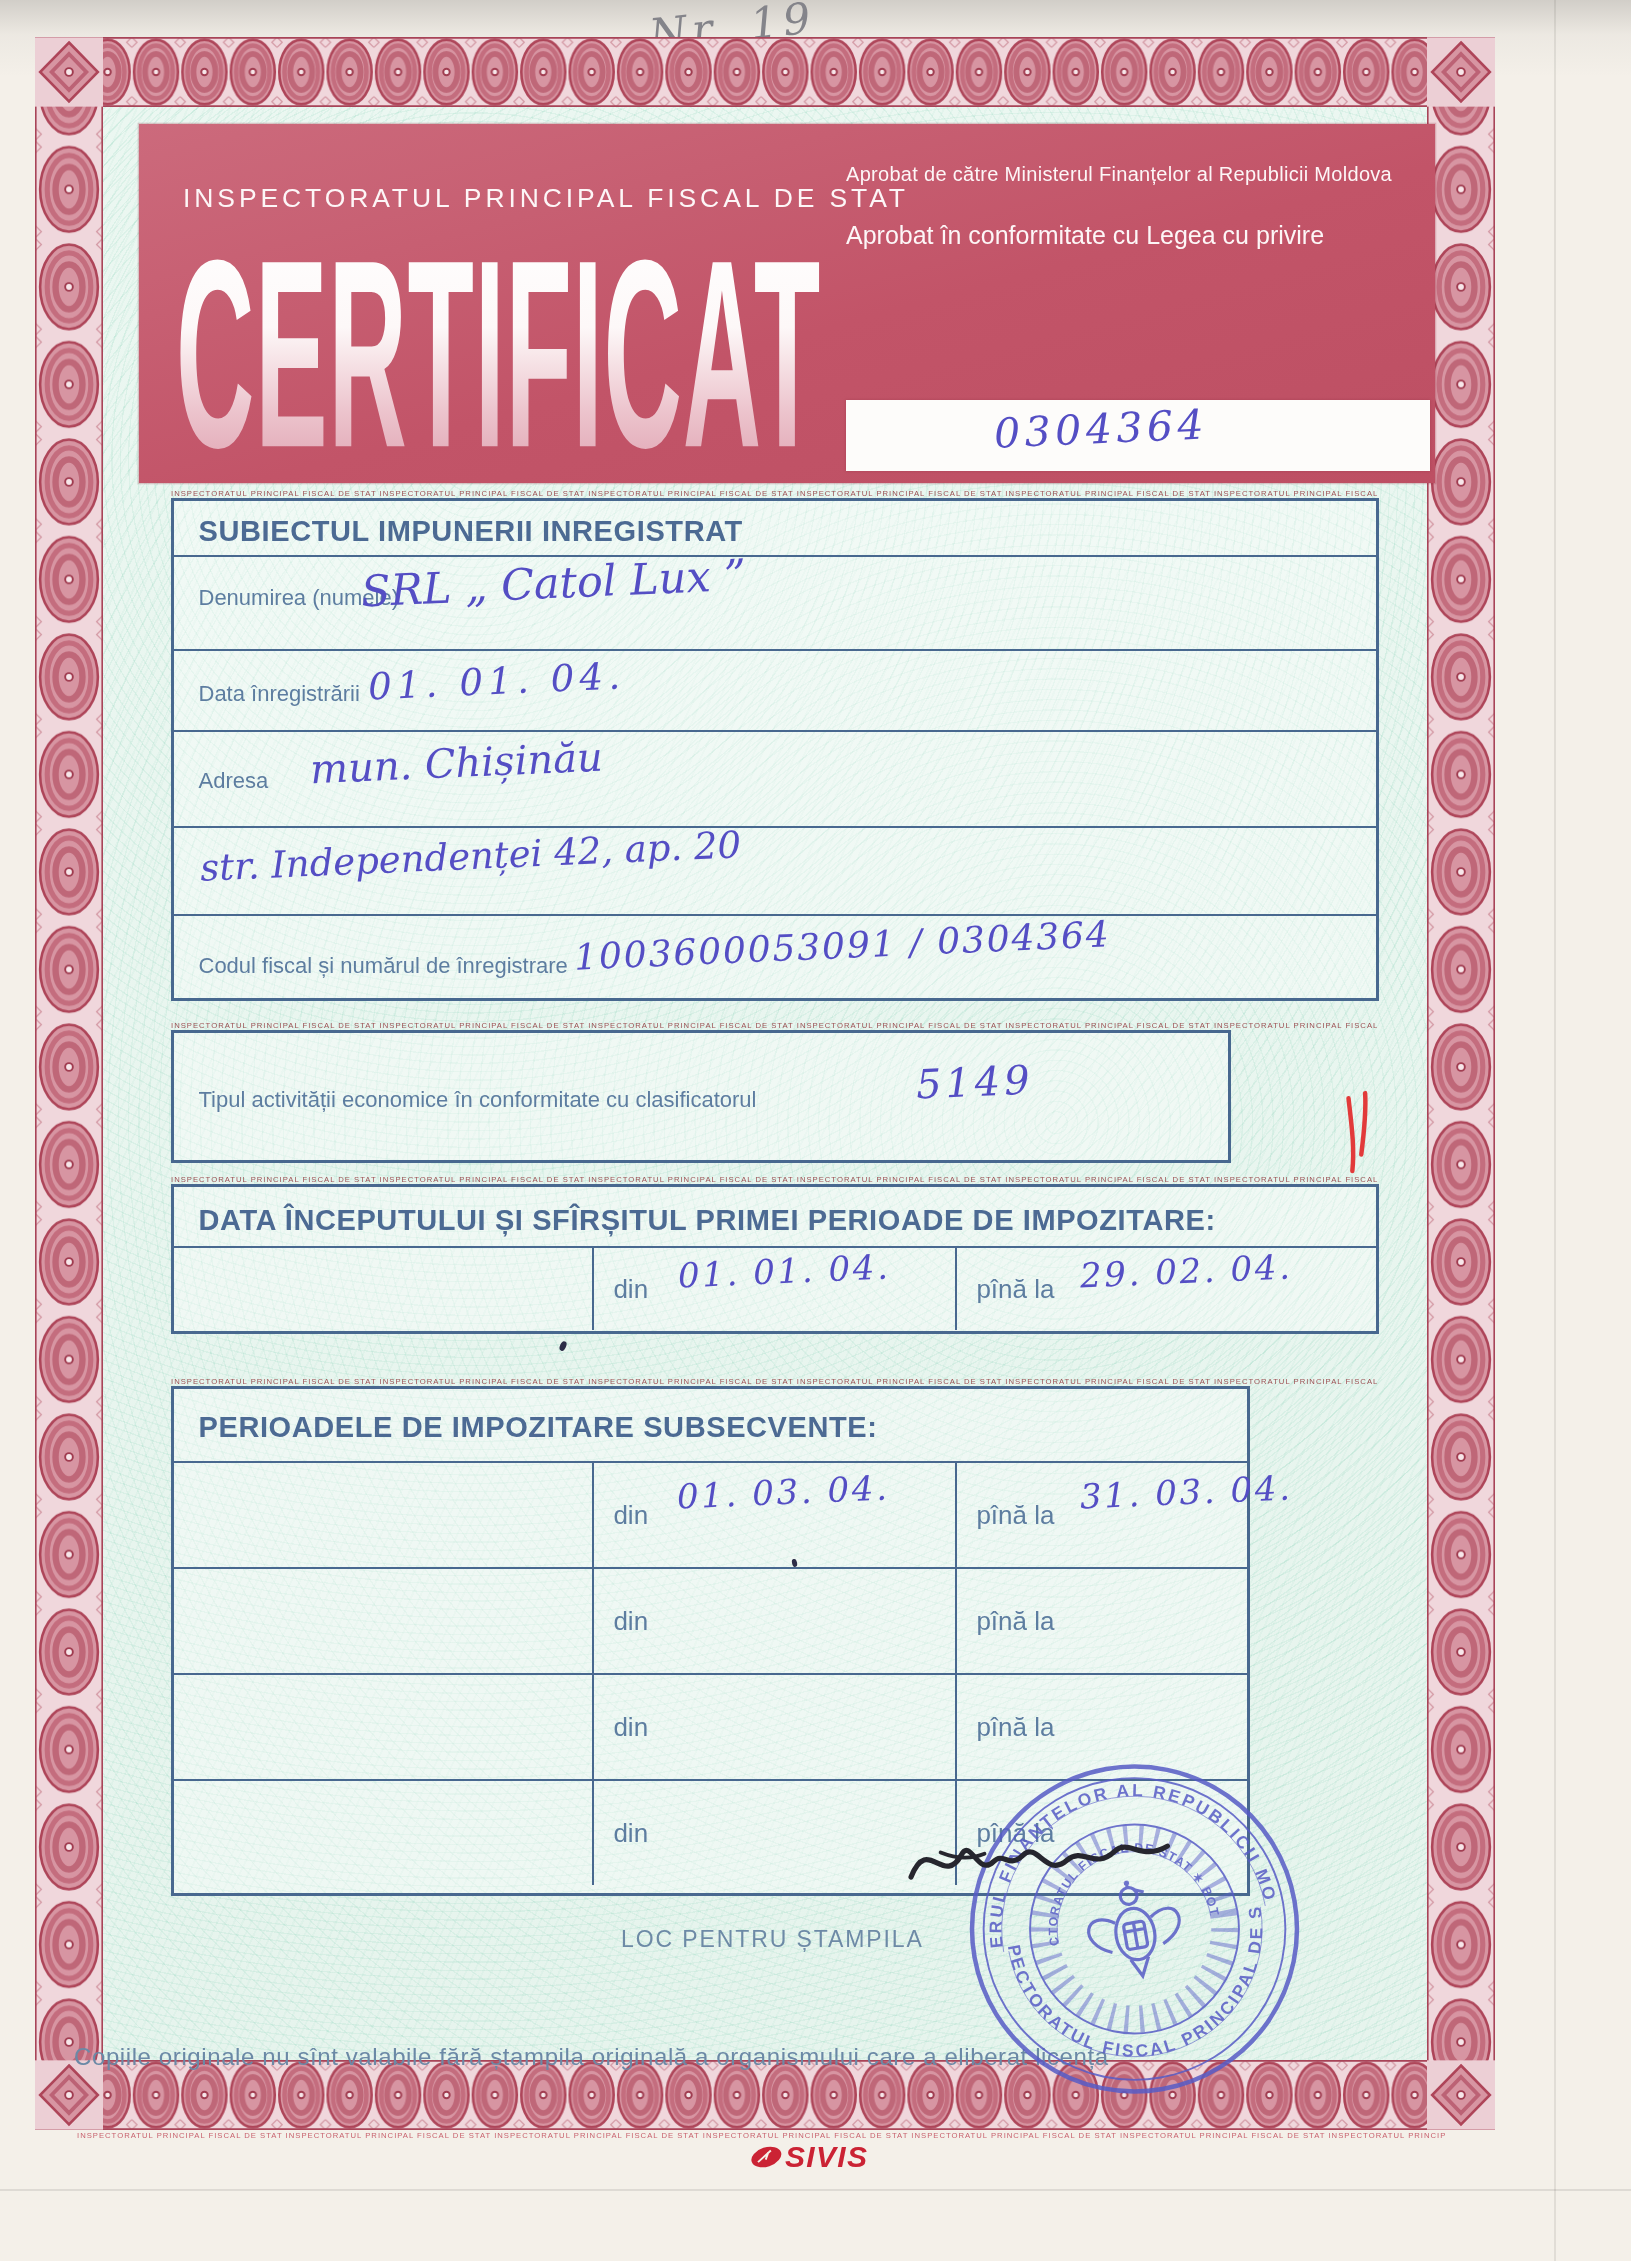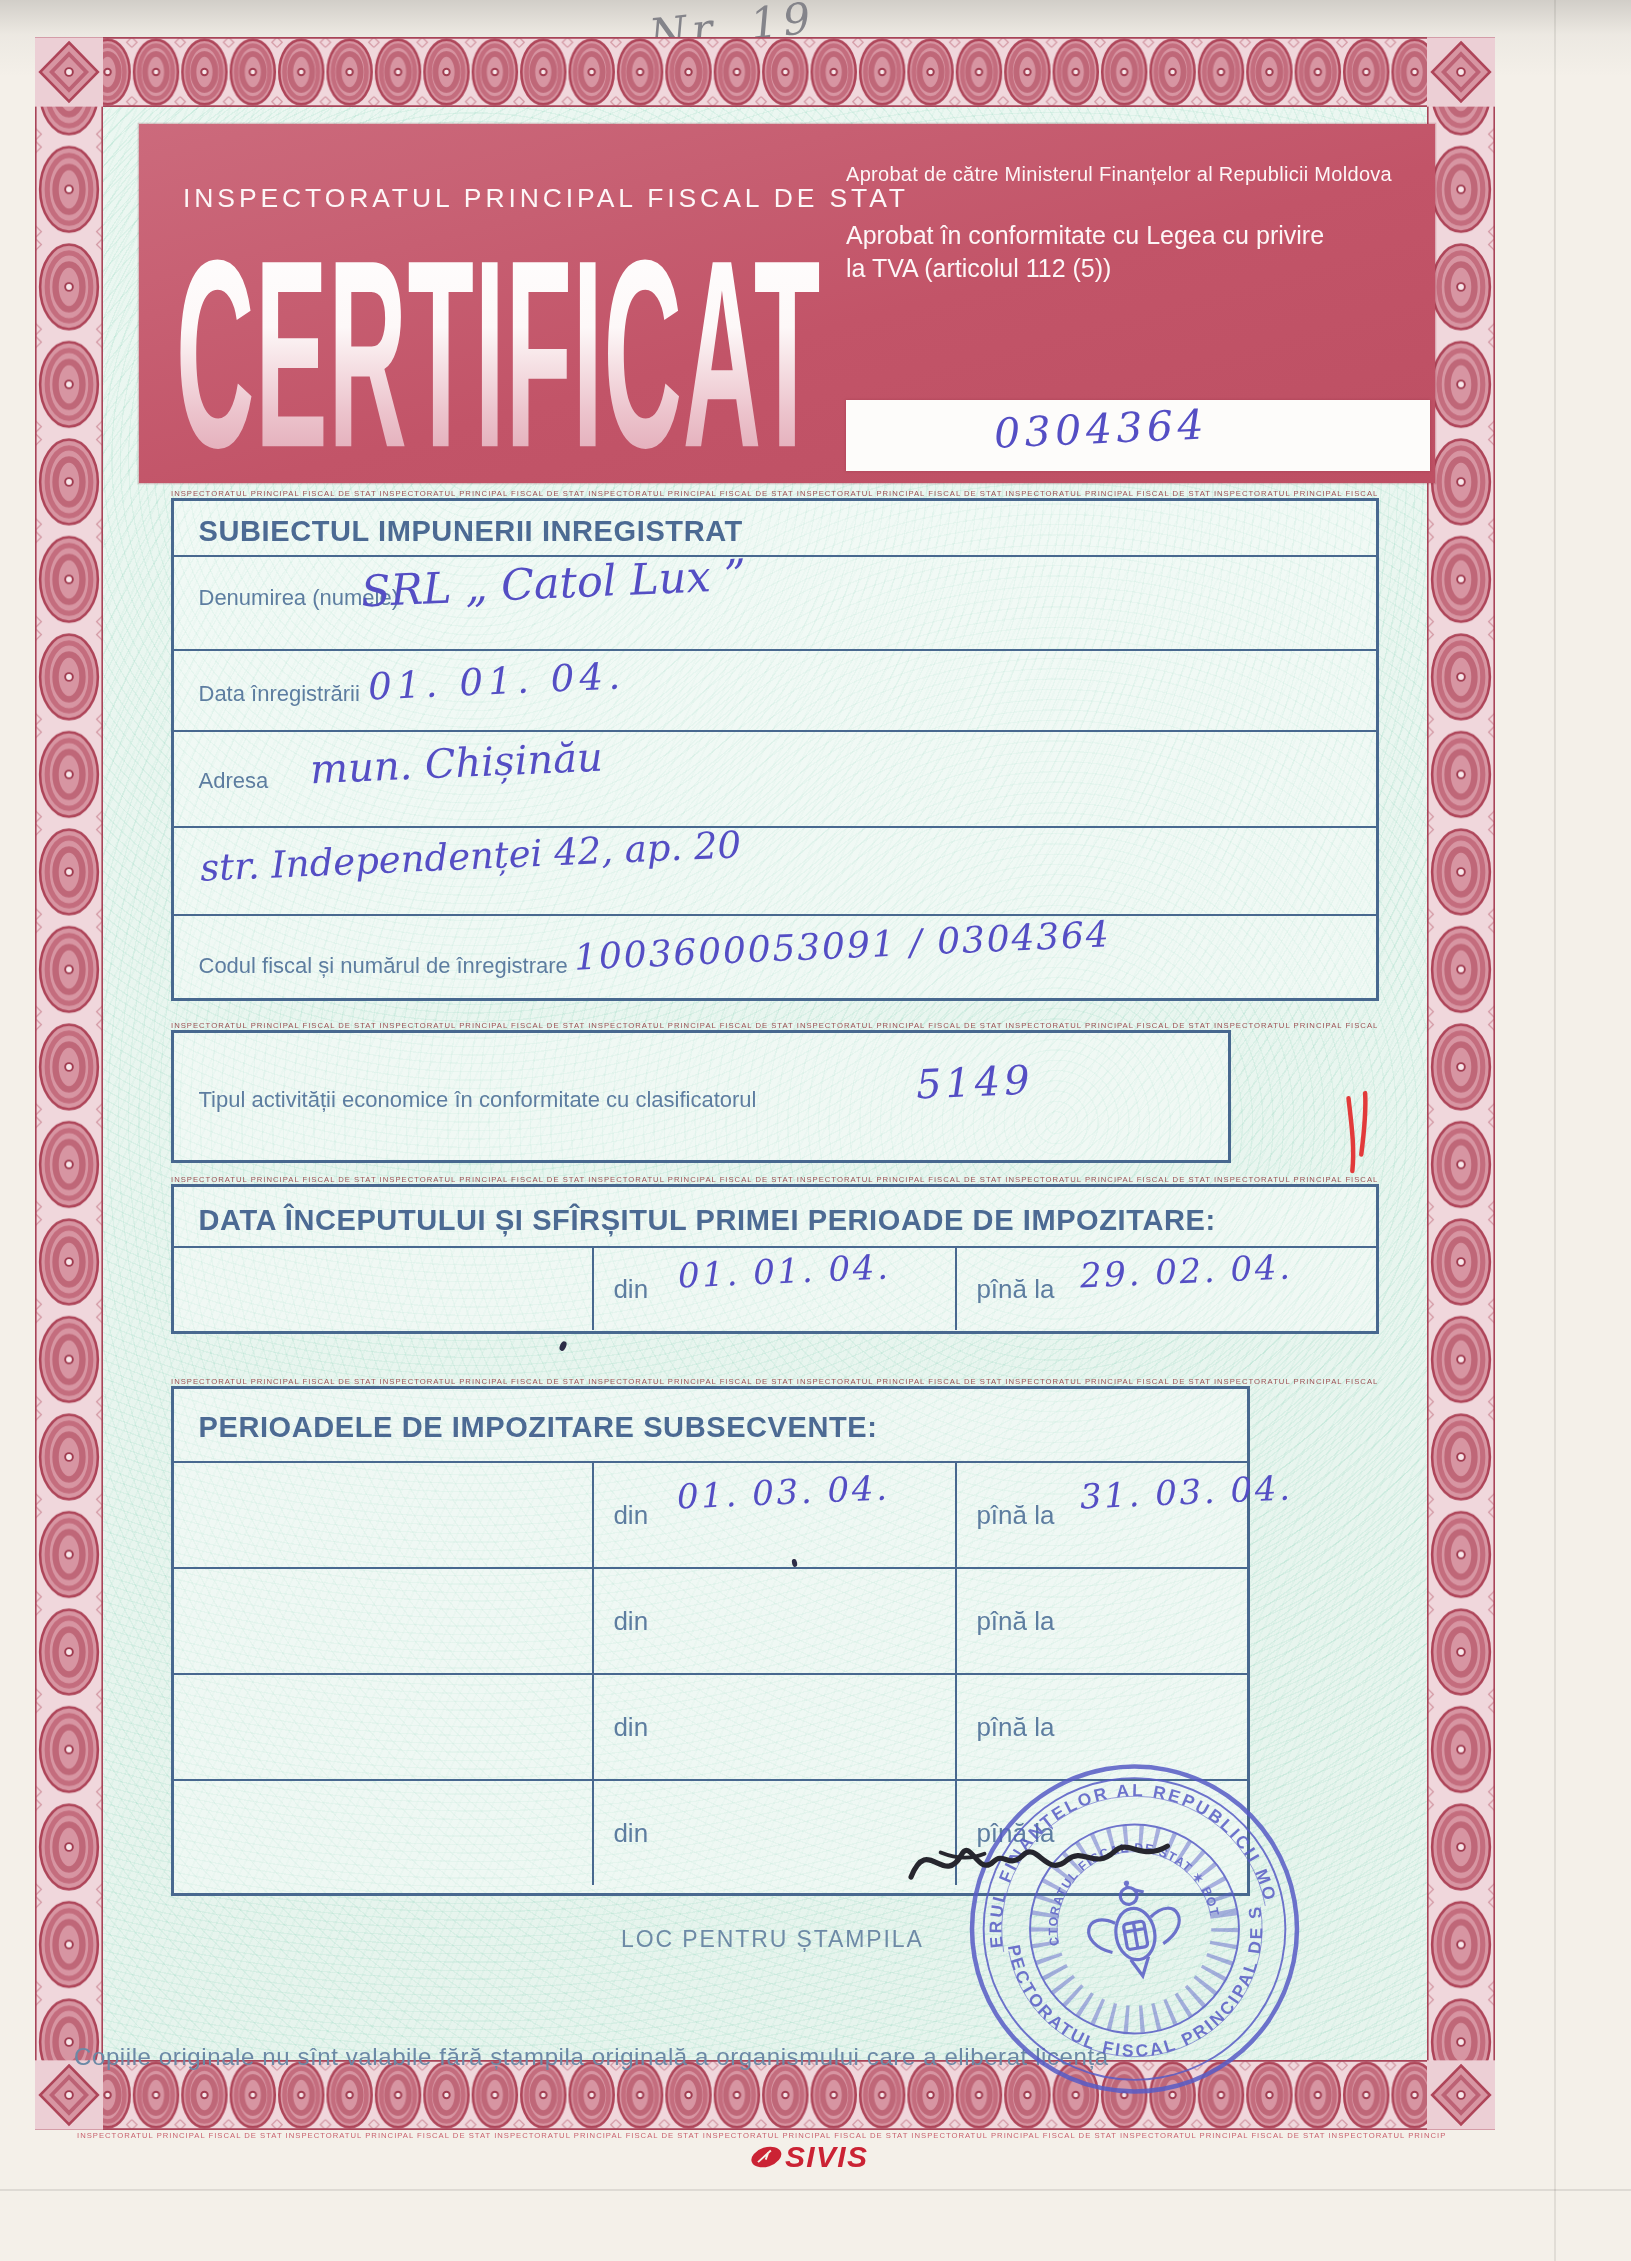--- a/index.html
+++ b/index.html
@@ -160,21 +160,20 @@
       <circle cx="53" cy="54" r="6" fill="#f7e7ea" stroke="#a03c50" stroke-width="3"></circle>
     </svg>
 
   <div class="abs" id="red-header">
     <div class="abs" id="org-line">INSPECTORATUL PRINCIPAL FISCAL DE STAT</div>
     <div class="abs" id="big-title">CERTIFICAT</div>
     <div class="abs" id="hdr-right">
       <div class="hdr-small">Aprobat de către Ministerul Finanțelor al Republicii Moldova</div>
       <div id="hdr-law">
         <div>Aprobat în conformitate cu Legea cu privire</div>
-        <div>la TVA (articolul 112 (5))</div>
       </div>
     </div>
     <div class="abs" id="serial-box">
       <div class="abs hw tilt" id="serial-value">0304364</div>
     </div>
   </div>
 
   <div class="abs micro" style="left:171px;top:489px;">INSPECTORATUL PRINCIPAL FISCAL DE STAT   INSPECTORATUL PRINCIPAL FISCAL DE STAT   INSPECTORATUL PRINCIPAL FISCAL DE STAT   INSPECTORATUL PRINCIPAL FISCAL DE STAT   INSPECTORATUL PRINCIPAL FISCAL DE STAT   INSPECTORATUL PRINCIPAL FISCAL DE STAT   INSPECTORATUL PRINCIPAL FISCAL DE STAT   INSPECTORATUL PRINCIPAL FISCAL DE STAT   INSPECTORATUL PRINCIPAL FISCAL DE STAT   INSPECTORATUL PRINCIPAL FISCAL DE STAT   INSPECTORATUL PRINCIPAL FISCAL DE STAT   INSPECTORATUL PRINCIPAL FISCAL DE STAT   </div>
   <div class="box" style="left:171px;top:498px;width:1208px;height:503px;">
     <div class="f-row first" style="height:54px;">

